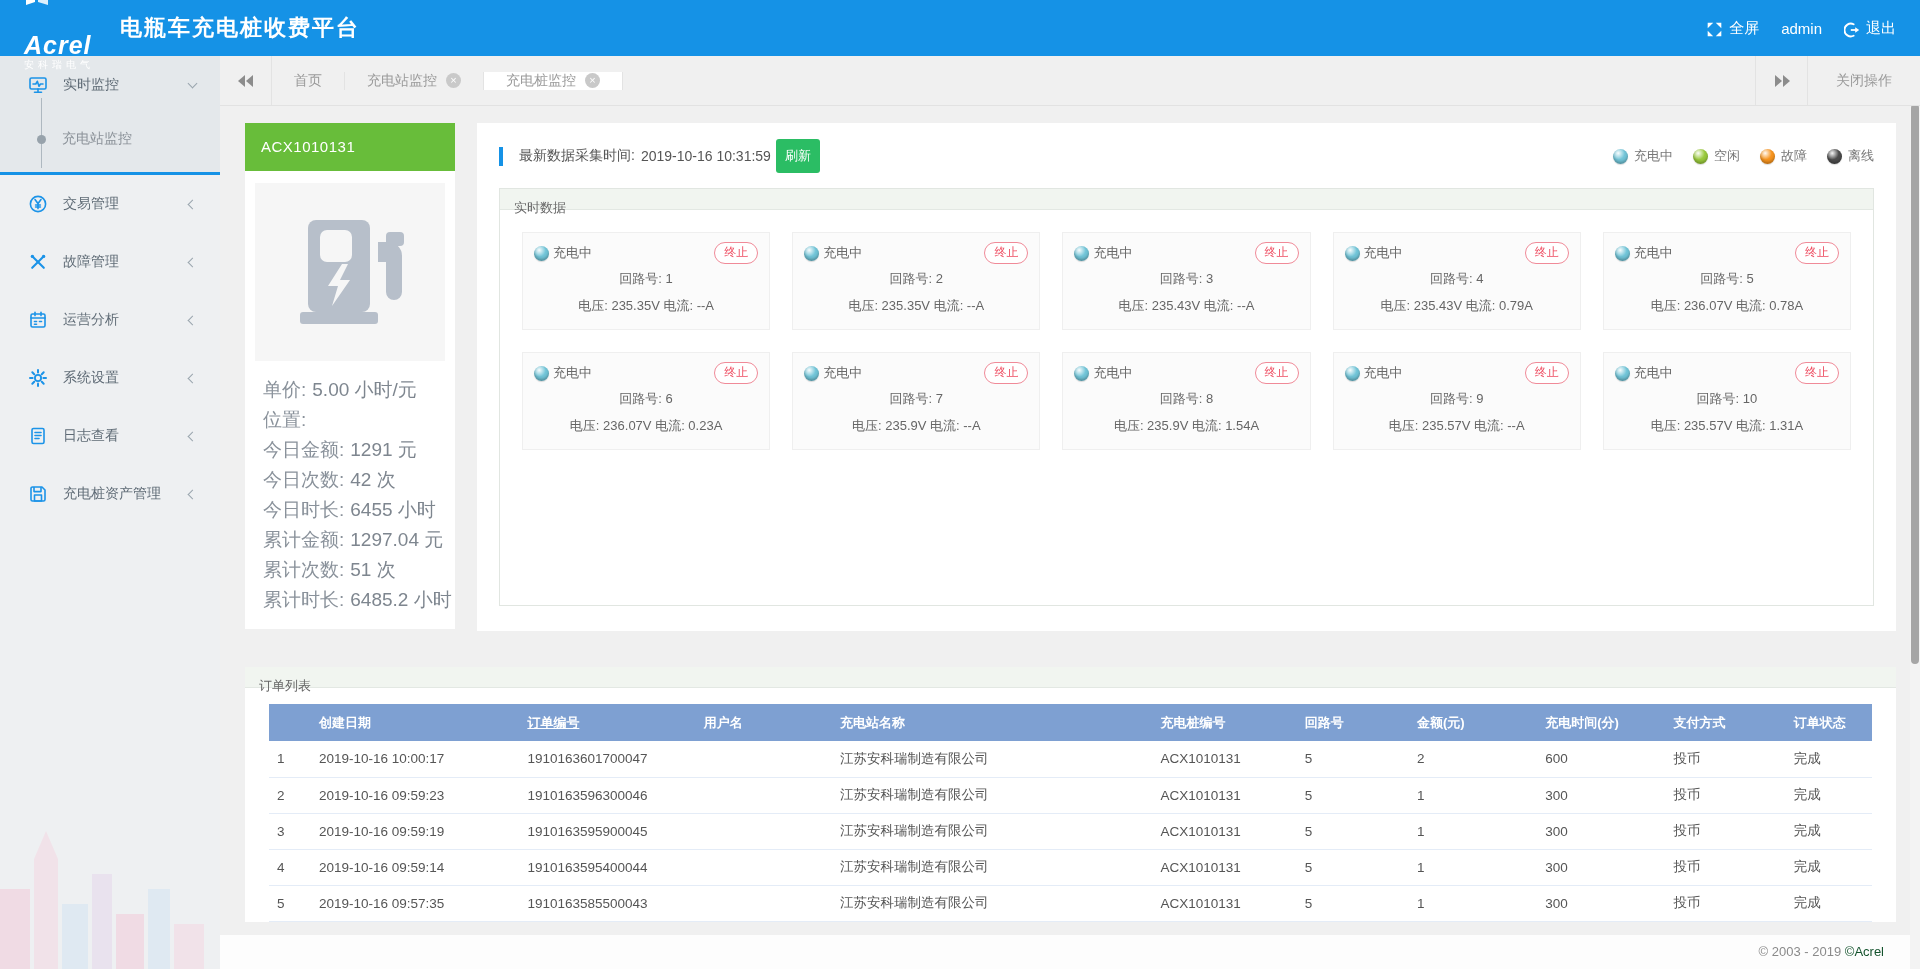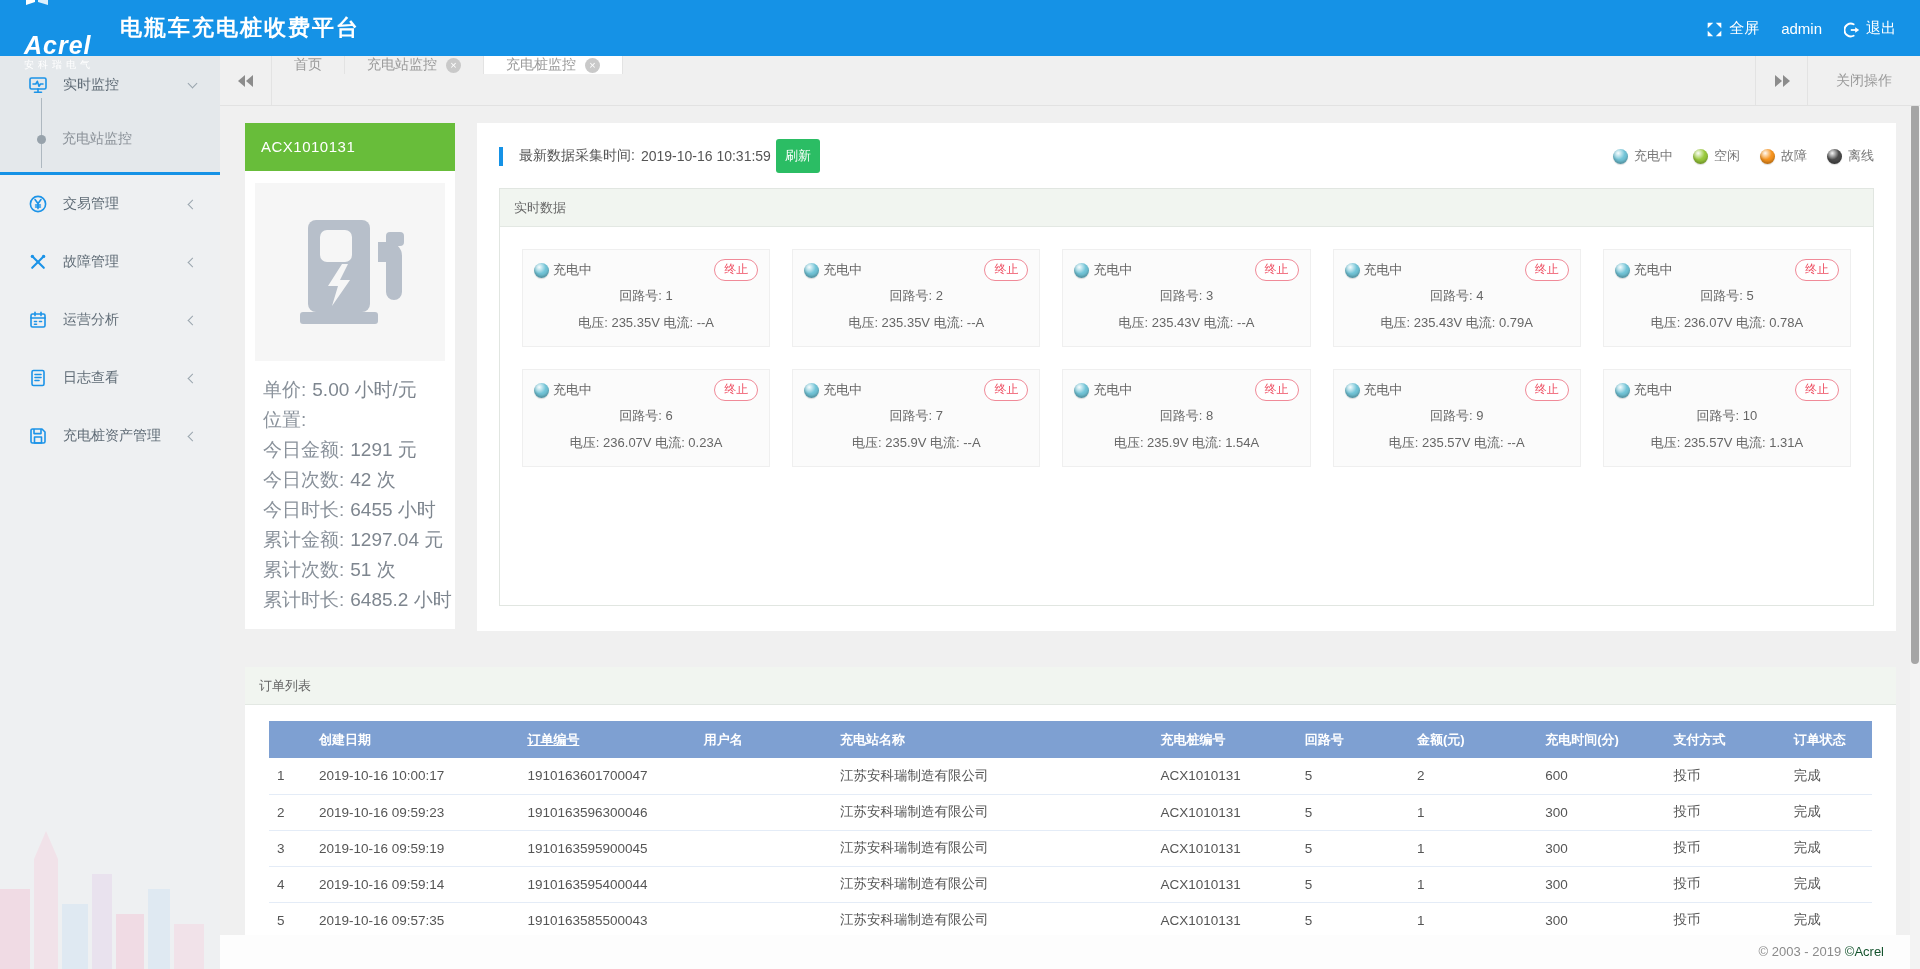--- a/index.html
+++ b/index.html
@@ -11,21 +11,21 @@
   .brand-text{ color:#fff; }
   .brand-name{ font-size:25px; font-weight:bold; font-style:italic; line-height:24px; letter-spacing:1px; }
   .brand-sub{ font-size:10px; letter-spacing:4px; margin-top:1px; }
   .app-title{ color:#fff; font-size:22px; font-weight:bold; margin-left:26px; letter-spacing:2px; }
   .header-right{ margin-left:auto; display:flex; align-items:center; gap:22px; color:#fff; font-size:15px; }
   .hr-item{ display:flex; align-items:flex-end; gap:6px; cursor:pointer; }
 
   
   .tabbar{ position:fixed; top:56px; left:220px; right:0; height:50px; background:#f0f0f0; border-bottom:1px solid #e2e2e2; display:flex; align-items:stretch; z-index:20; }
   .tab-nav{ width:52px; display:flex; align-items:center; justify-content:center; border-right:1px solid #e3e3e3; cursor:pointer; }
-  .tabs{ display:flex; align-items:flex-start; }
+  .tabs{ display:flex; align-items:center; }
   .tab{ display:flex; align-items:center; padding:0 22px; font-size:14px; color:#9a9a9a; border-right:1px solid #e3e3e3; cursor:pointer; }
   .tab.active{ background:#fff; }
   .tab-close{ display:inline-block; width:15px; height:15px; border-radius:50%; background:#c9c9c9; color:#fff; font-size:11px; line-height:15px; text-align:center; margin-left:9px; }
   .tabbar-right{ margin-left:auto; display:flex; align-items:stretch; }
   .tab-nav.right{ border-right:none; border-left:1px solid #e3e3e3; }
   .close-ops{ display:flex; align-items:center; padding:0 28px; font-size:14px; color:#9a9a9a; border-left:1px solid #e3e3e3; cursor:pointer; }
 
   
   .sidebar{ position:fixed; top:56px; left:0; bottom:0; width:220px; background:#eef0f2; z-index:25; }
   .nav-block.expanded{ background:#e4e8eb; border-bottom:3px solid #1592e6; }
@@ -55,21 +55,21 @@
   .monitor-panel{ flex:1; background:#fff; padding:16px 22px 20px; height:508px; }
   .monitor-top{ display:flex; align-items:center; }
   .vbar{ display:inline-block; width:4px; height:19px; background:#1592e6; margin-right:10px; }
   .collect{ display:flex; align-items:center; font-size:14px; color:#555; gap:6px; }
   .refresh-btn{ margin-left:5px; background:#2bbd64; color:#fff; border:none; font-size:13px; padding:8px 9px; border-radius:3px; cursor:pointer; font-family:inherit; }
   .legend{ margin-left:auto; display:flex; align-items:center; gap:20px; }
   .legend-item{ display:flex; align-items:center; gap:6px; font-size:13px; color:#777; }
   .sphere{ width:15px; height:15px; border-radius:50%; flex:none; box-shadow: inset 0 -2px 3px rgba(0,0,0,.28), 0 1px 1px rgba(0,0,0,.15); }
 
   .realtime-box{ margin-top:15px; border:1px solid #e1e6e1; height:418px; }
-  .box-header{ height:38px; line-height:37px; background:#f1f5f0; border-bottom:1px solid #e3e8e3; color:#666; font-size:13px; padding-left:14px; }
+  .box-header{ height:21px; line-height:37px; background:#f1f5f0; border-bottom:1px solid #e3e8e3; color:#666; font-size:13px; padding-left:14px; }
   .circuit-grid{ padding:22px; display:grid; grid-template-columns:repeat(5,1fr); gap:22px; }
   .circuit-card{ background:#fbfbfb; border:1px solid #efefef; height:98px; padding:9px 11px; }
   .cc-top{ display:flex; align-items:center; }
   .cc-status{ font-size:13px; color:#666; margin-left:4px; }
   .terminate-btn{ margin-left:auto; border:1px solid #f08a98; color:#ee4f63; background:#fff; border-radius:11px; font-size:12px; padding:1px 9px 2px; cursor:pointer; font-family:inherit; }
   .cc-circuit{ text-align:center; margin-top:6px; font-size:13px; color:#666; }
   .cc-vc{ text-align:center; margin-top:9px; font-size:13px; color:#666; }
 
   .orders{ margin-top:36px; background:#fff; }
   .orders-body{ padding:16px 24px 0; }
@@ -201,20 +201,37 @@
           <span class="nav-icon"><svg viewBox="0 0 20 20" fill="none" stroke="#1b93e8" stroke-width="1.6" stroke-linecap="round">
               <rect x="3" y="4" width="14" height="13" rx="1.5"></rect>
               <line x1="3" y1="8" x2="17" y2="8"></line>
               <line x1="7" y1="2.4" x2="7" y2="5.6"></line>
               <line x1="13" y1="2.4" x2="13" y2="5.6"></line>
               <line x1="6.5" y1="11.5" x2="8.5" y2="11.5"></line>
               <line x1="11.5" y1="11.5" x2="13.5" y2="11.5"></line>
               <line x1="6.5" y1="14.3" x2="8.5" y2="14.3"></line>
             </svg></span>
           <span class="nav-label">运营分析</span>
+          <span class="caret left"></span>
+        </div>
+      </div>
+      <div class="nav-block">
+        <div class="nav-item">
+          <span class="nav-icon"><svg viewBox="0 0 20 20" fill="none" stroke="#1b93e8" stroke-width="2" stroke-linecap="round">
+              <circle cx="10" cy="10" r="3.1" stroke-width="1.8"></circle>
+              <line x1="10" y1="2" x2="10" y2="4.6"></line>
+              <line x1="10" y1="15.4" x2="10" y2="18"></line>
+              <line x1="2" y1="10" x2="4.6" y2="10"></line>
+              <line x1="15.4" y1="10" x2="18" y2="10"></line>
+              <line x1="4.3" y1="4.3" x2="6.2" y2="6.2"></line>
+              <line x1="13.8" y1="13.8" x2="15.7" y2="15.7"></line>
+              <line x1="15.7" y1="4.3" x2="13.8" y2="6.2"></line>
+              <line x1="6.2" y1="13.8" x2="4.3" y2="15.7"></line>
+            </svg></span>
+          <span class="nav-label">系统设置</span>
           <span class="caret left"></span>
         </div>
       </div>
       <div class="nav-block">
         <div class="nav-item">
           <span class="nav-icon"><svg viewBox="0 0 20 20" fill="none" stroke="#1b93e8" stroke-width="1.6" stroke-linecap="round">
               <rect x="4" y="2.5" width="12" height="15" rx="1.5"></rect>
               <line x1="7" y1="6.5" x2="13" y2="6.5"></line>
               <line x1="7" y1="9.5" x2="13" y2="9.5"></line>
               <line x1="7" y1="12.5" x2="11" y2="12.5"></line>

